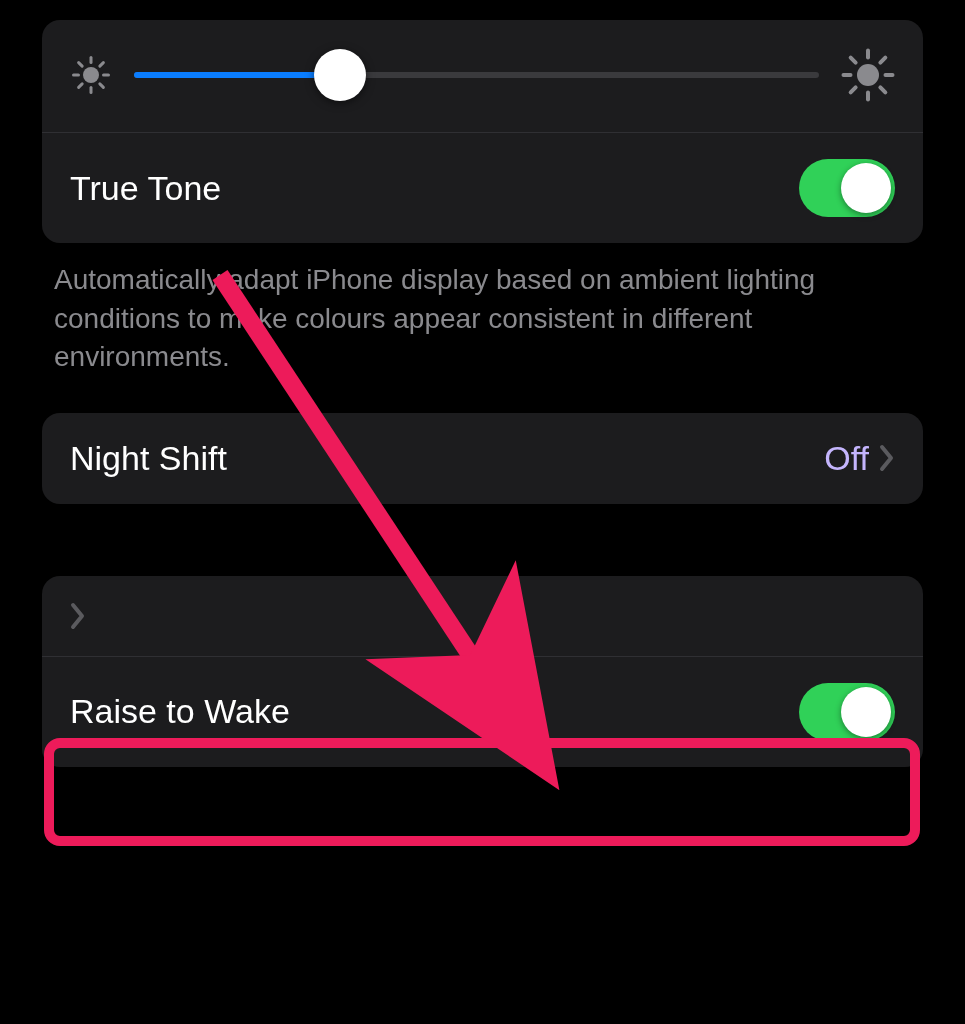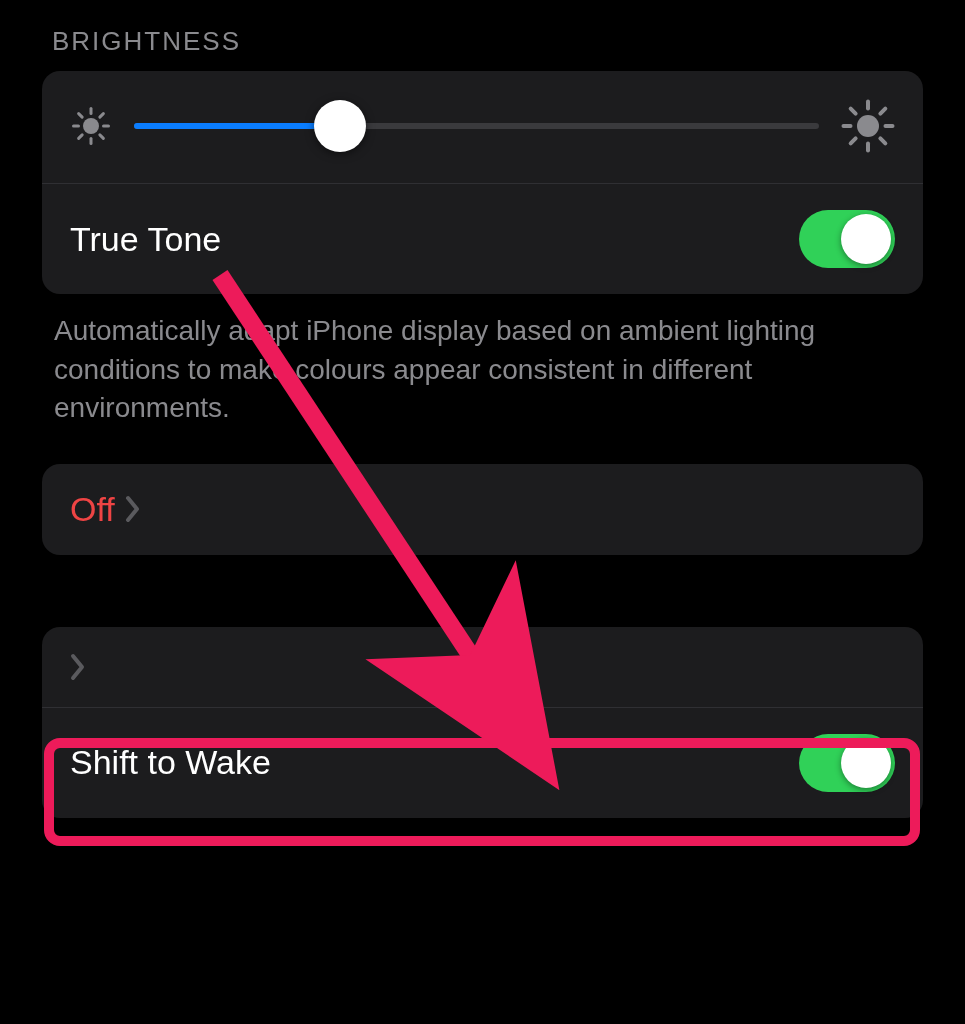--- a/index.html
+++ b/index.html
@@ -102,21 +102,21 @@
     box-shadow: 0 2px 6px rgba(0,0,0,0.4);
   }
   .footer-text {
     color: #8a8a8e;
     font-size: 28px;
     line-height: 1.38;
     padding: 18px 12px 36px 12px;
     font-weight: 400;
   }
   .row-value {
-    color: #ef4444;
+    color: #c4b5fd;
     font-size: 34px;
     font-weight: 400;
     margin-right: 10px;
   }
   .chevron {
     width: 16px; height: 28px;
     flex: 0 0 auto;
   }
   .chevron svg { display: block; }
 
@@ -129,21 +129,20 @@
   .arrow-svg {
     position: absolute;
     pointer-events: none;
   }
 </style>
 </head>
 <body>
 
 <div class="screen">
 
-  <div class="section-header">Brightness</div>
 
   <div class="group">
 
     <div class="slider-row">
       <div class="sun-small">
         <div class="sun-core"></div>
         <div class="ray" style="transform:translate(-50%,-50%) rotate(0deg)   translateY(-15px);"></div>
         <div class="ray" style="transform:translate(-50%,-50%) rotate(45deg)  translateY(-15px);"></div>
         <div class="ray" style="transform:translate(-50%,-50%) rotate(90deg)  translateY(-15px);"></div>
         <div class="ray" style="transform:translate(-50%,-50%) rotate(135deg) translateY(-15px);"></div>
@@ -177,41 +176,42 @@
       <div class="toggle">
         <div class="knob"></div>
       </div>
     </div>
   </div>
 
   <div class="footer-text">Automatically adapt iPhone display based on ambient lighting conditions to make colours appear consistent in different environments.</div>
 
   <div class="group">
     <div class="row">
+      <div class="row-label">Night Shift</div>
       <div class="row-value">Off</div>
       <div class="chevron">
         <svg width="16" height="28" viewBox="0 0 16 28">
             <path d="M3 3 L12 14 L3 25" stroke="#5a5a5e" stroke-width="4" fill="none" stroke-linecap="round" stroke-linejoin="round"></path>
           </svg>
       </div>
     </div>
   </div>
 
   <div style="height:72px;"></div>
 
   <div class="group">
     <div class="row" id="autolock-row" style="border-bottom:1px solid #2f2f33;">
       <div class="chevron">
         <svg width="16" height="28" viewBox="0 0 16 28">
             <path d="M3 3 L12 14 L3 25" stroke="#5a5a5e" stroke-width="4" fill="none" stroke-linecap="round" stroke-linejoin="round"></path>
           </svg>
       </div>
     </div>
     <div class="row">
-      <div class="row-label">Shift to Wake</div>
+      <div class="row-label">Raise to Wake</div>
       <div class="toggle">
         <div class="knob"></div>
       </div>
     </div>
   </div>
 
   <div class="highlight-box" style="left:44px; top:738px; width:876px; height:108px;"></div>
 
   <svg class="arrow-svg" style="left:0; top:0;" width="965" height="1024">
     <defs>

